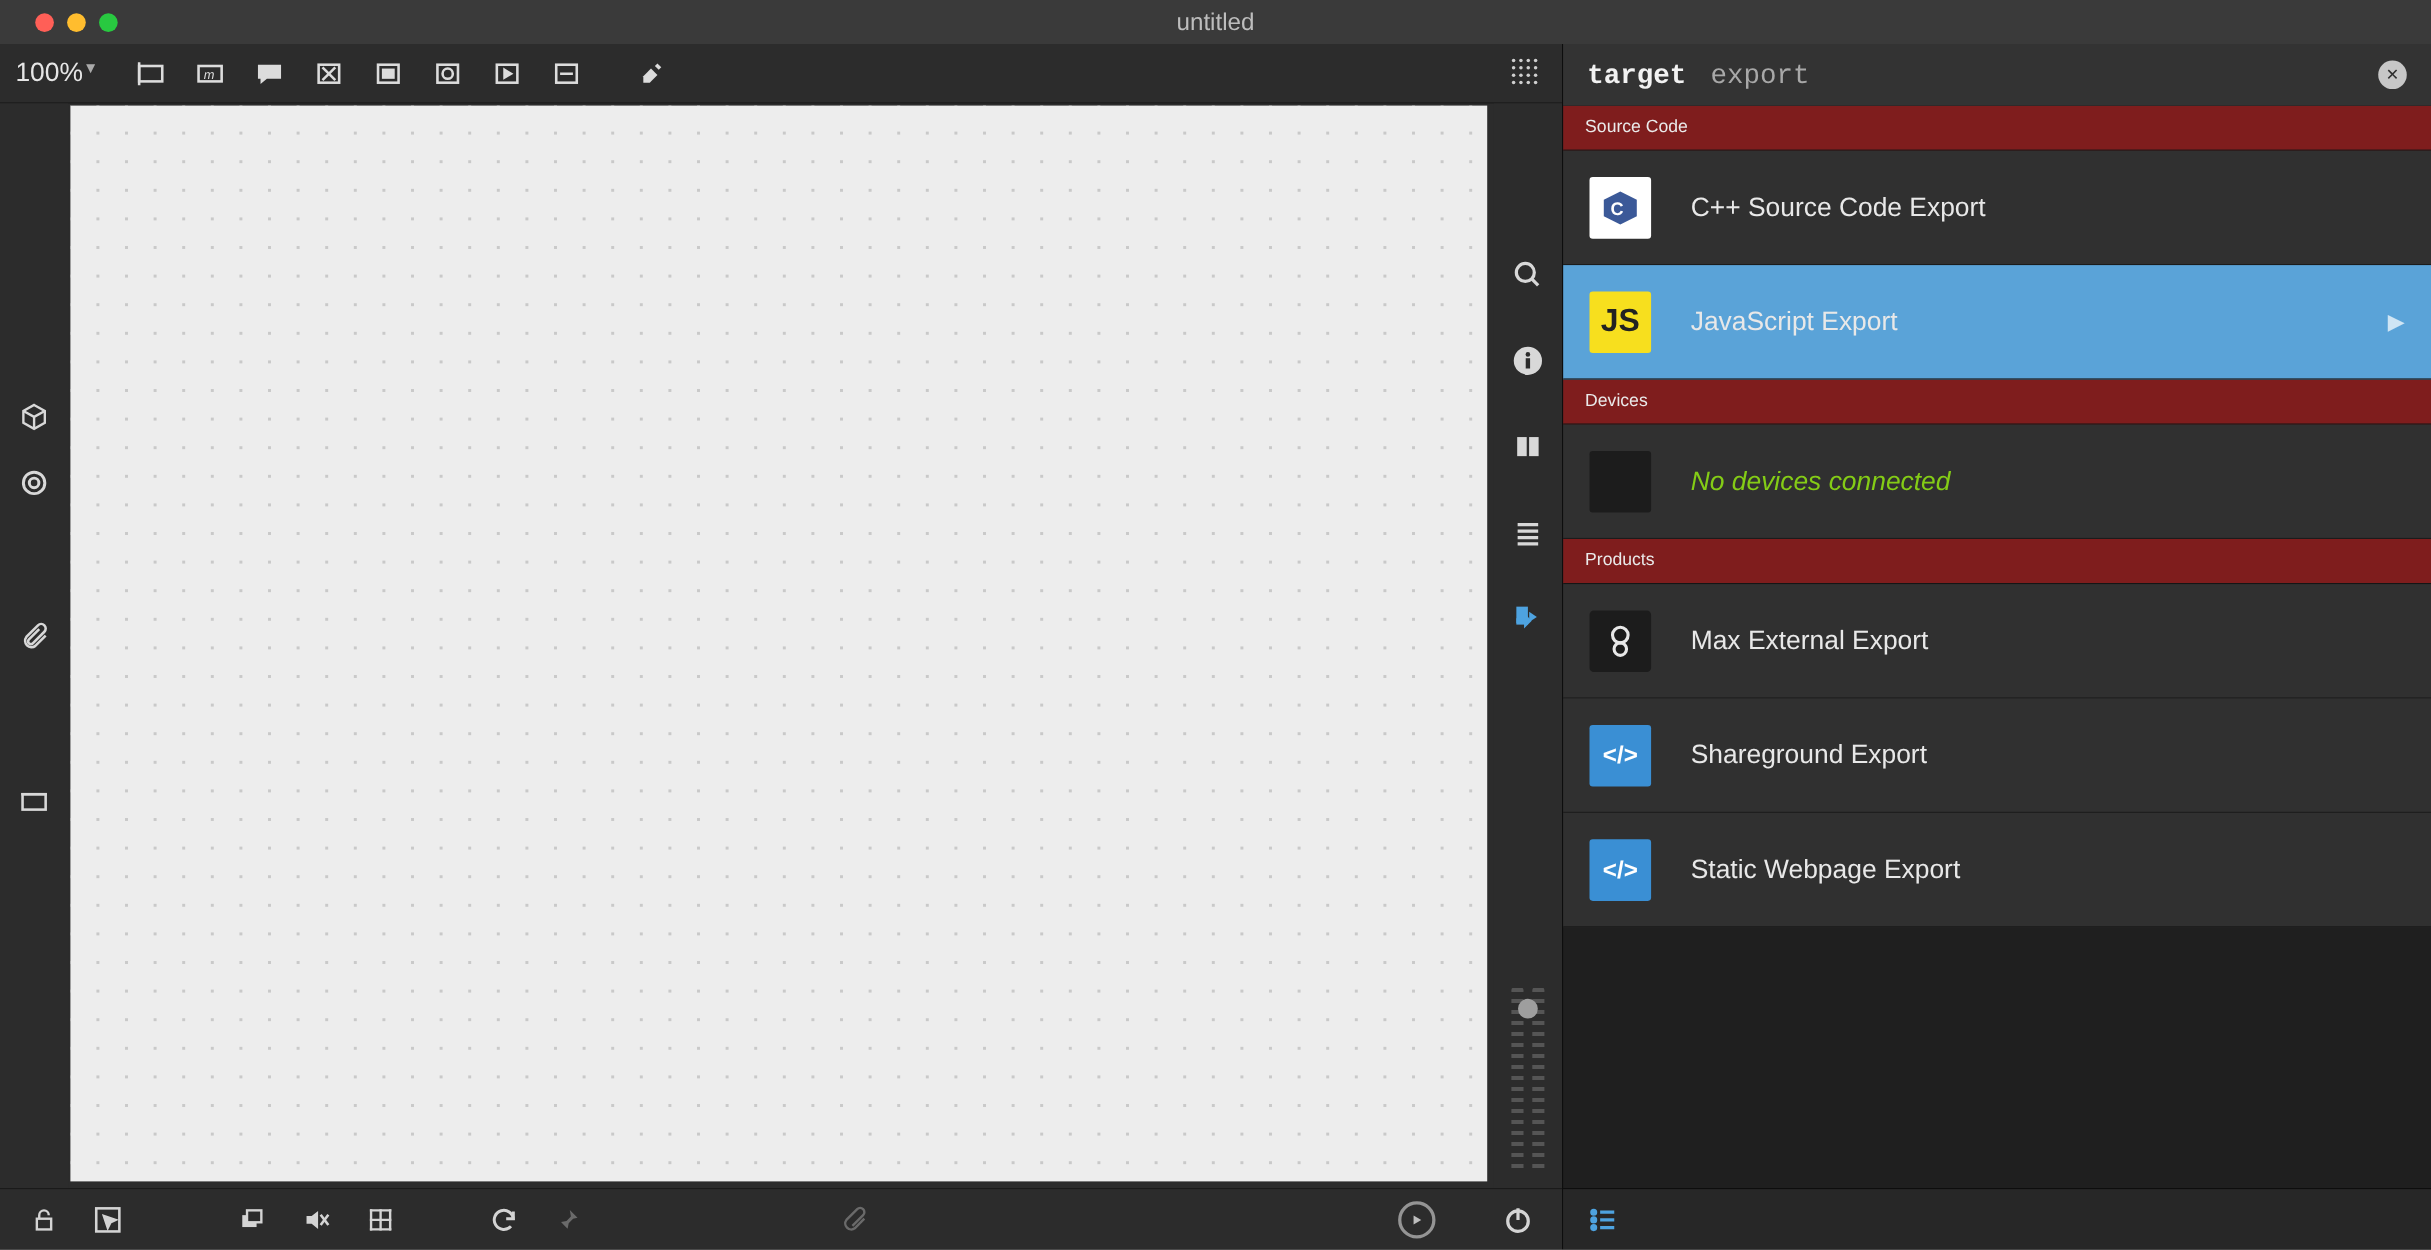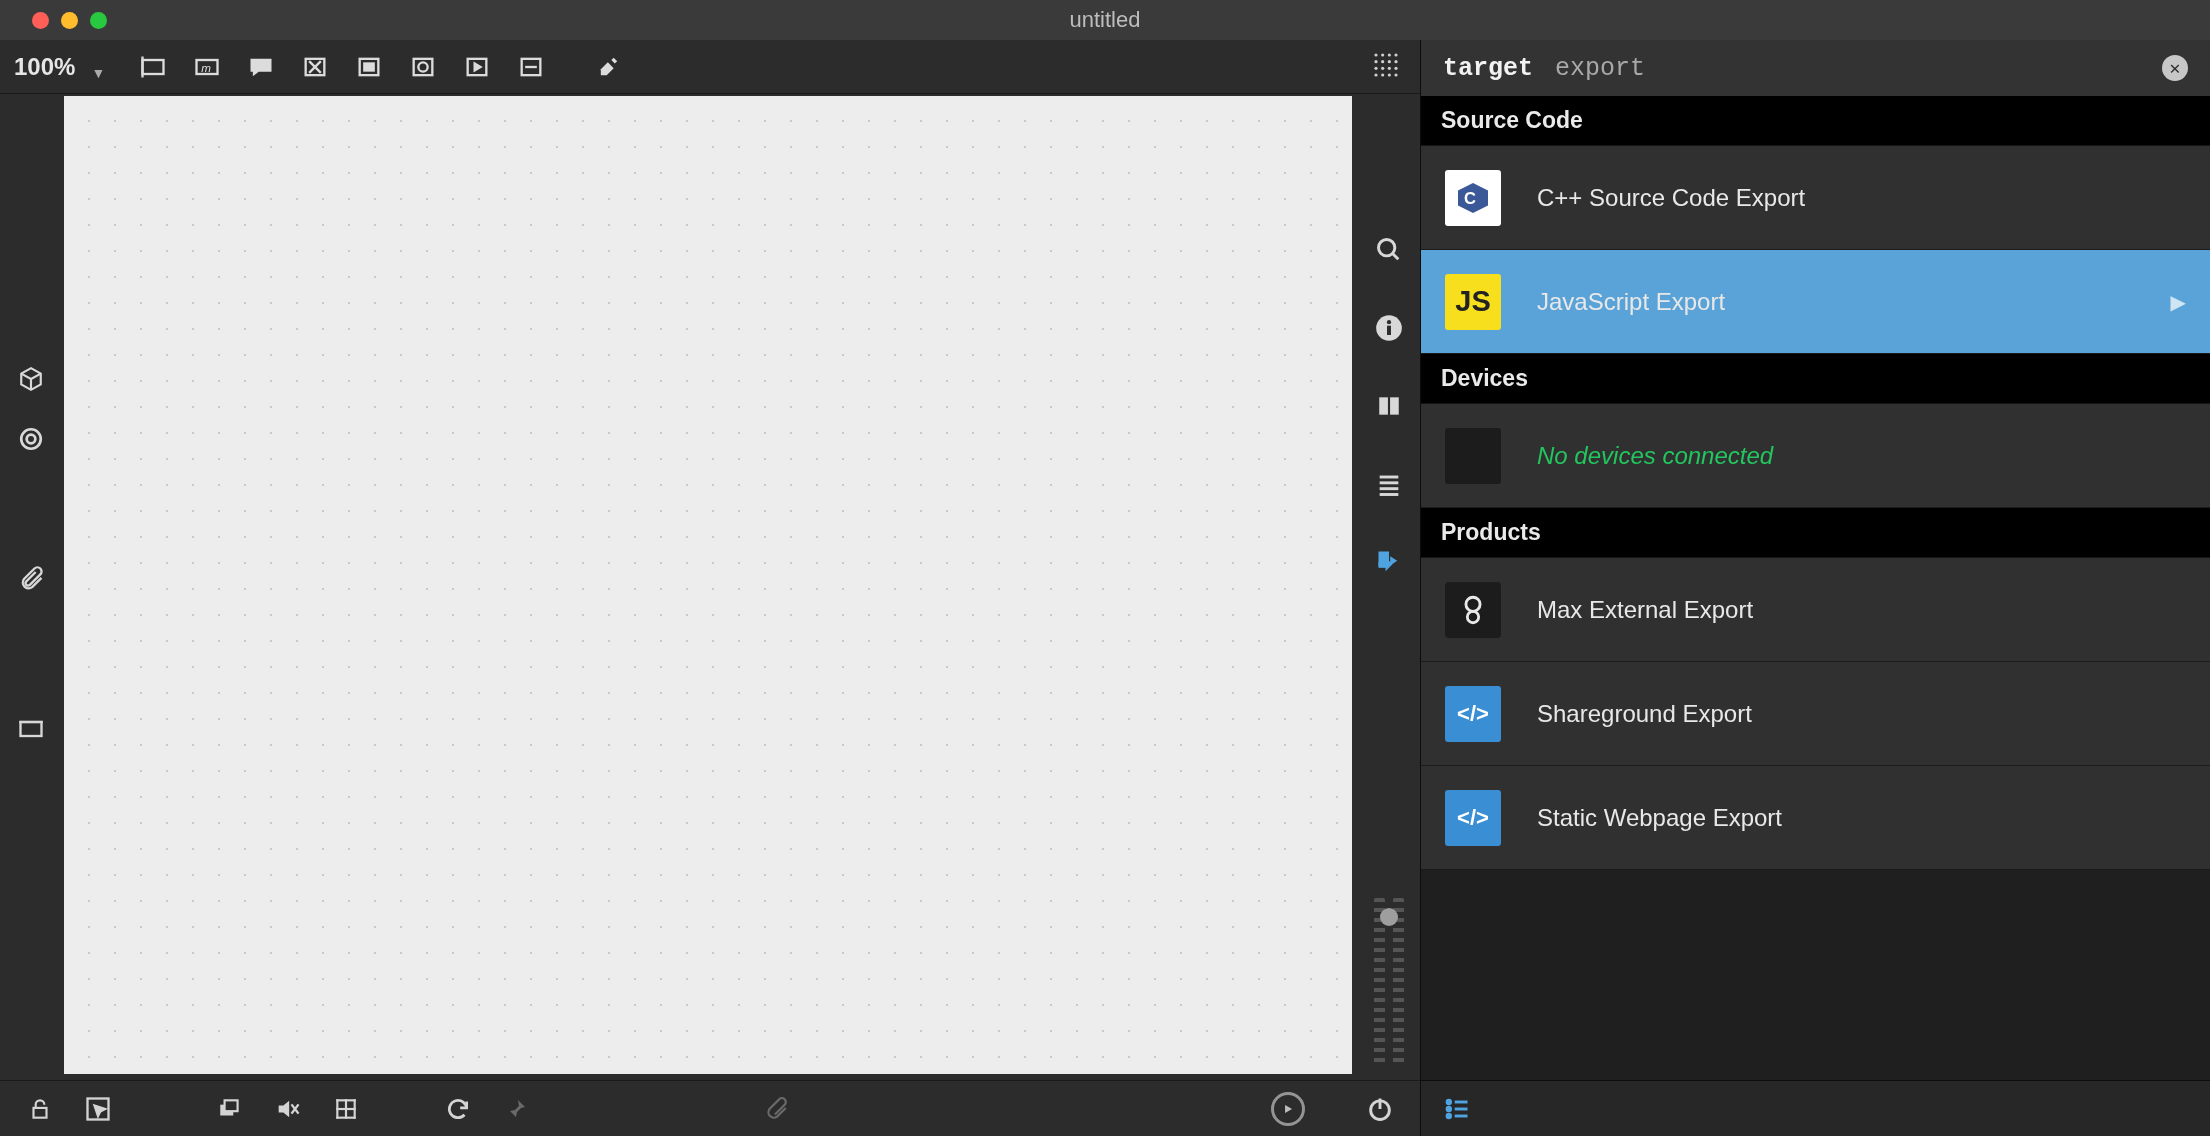--- a/index.html
+++ b/index.html
@@ -44,22 +44,22 @@
   .topbar {
     height: 54px;
     background: #2c2c2c;
     display: flex;
     align-items: center;
     padding: 0 14px;
     gap: 6px;
     border-bottom: 1px solid #1a1a1a;
   }
   .zoom {
-    color: #e6e6e6; font-size: 24px; font-weight: 700;
-    display: flex; align-items: flex-end; gap: 16px;
+    color: #e6e6e6; font-size: 24px; font-weight: 400;
+    display: flex; align-items: flex-start; gap: 0;
     padding-right: 18px;
   }
   .zoom-arrow { font-size: 14px; color: #aaa; }
   .tool-btn {
     width: 48px; height: 38px;
     display: flex; align-items: center; justify-content: center;
     color: #dcdcdc;
   }
   .tool-btn svg { width: 28px; height: 28px; }
   .grid-icon {
@@ -167,24 +167,24 @@
   .panel-header .b { font-weight: 700; color: #f2f2f2; }
   .panel-header .l { color: #a8a8a8; margin-left: 22px; font-weight: 400;}
   .panel-close {
     margin-left: auto;
     width: 26px; height: 26px; border-radius: 50%;
     background: #c7c7c7; color: #2f2f2f;
     display:flex;align-items:center;justify-content:center;
     font-size: 18px; font-weight: bold;
   }
   .section-header {
-    background: #000000;
+    background: #7f1d1d;
     padding: 11px 20px;
-    font-size: 23px;
-    font-weight: 700;
+    font-size: 16px;
+    font-weight: 400;
     color: #eaeaea;
     border-bottom: 1px solid #151515;
   }
   .export-item {
     height: 104px;
     background: #303030;
     display: flex;
     align-items: center;
     padding: 0 24px;
     gap: 36px;
@@ -200,21 +200,21 @@
     font-weight: 800;
     border-radius: 3px;
   }
   .thumb.cpp { background: #fff; color:#294a9c; font-size:26px;}
   .thumb.js  { background: #f7df1e; color:#222; font-size: 29px; }
   .thumb.max { background: #1c1c1c; color:#eee; border-radius:4px;}
   .thumb.web { background: #3a8fd4; color:#fff; font-size:22px;}
   .thumb.vst { background: #fff; color:#000; }
   .thumb.dev { background: #1c1c1c; }
   .chevron { margin-left:auto; color:#cfe5f4; font-size: 20px; }
-  .italic { font-style: italic; color: #22c55e; }
+  .italic { font-style: italic; color: #84cc16; }
   .panel-body { flex: 1; overflow-y: auto; }
   .panel-footer {
     height: 56px;
     border-top: 1px solid #0d0d0d;
     background: #272727;
     display:flex;align-items:center;
     padding: 0 22px;
   }
   .panel-footer .fb { color:#4ea3e0; }
   svg { display:block; }

